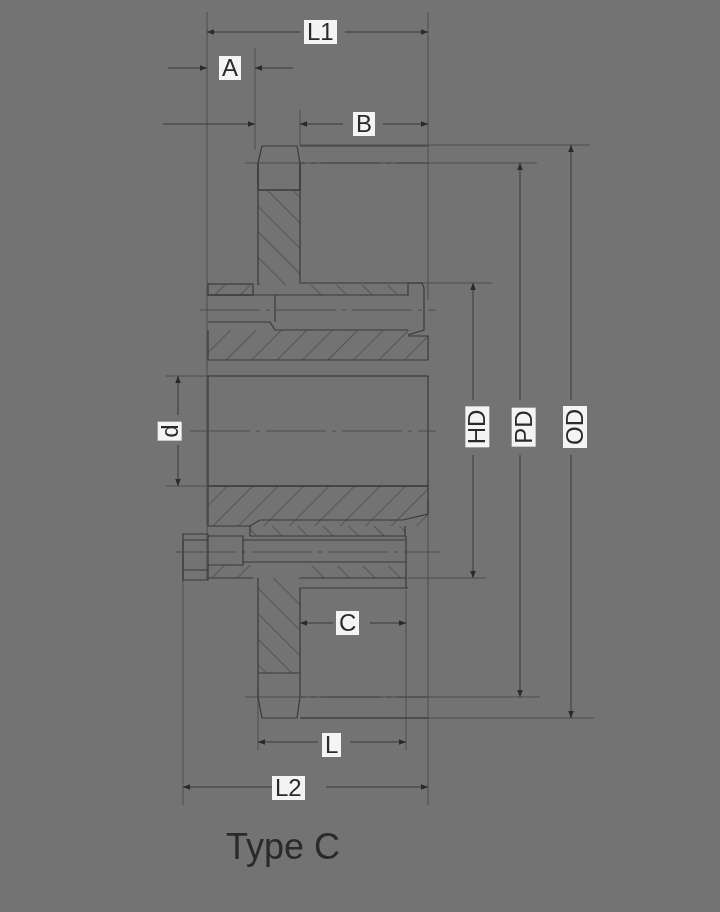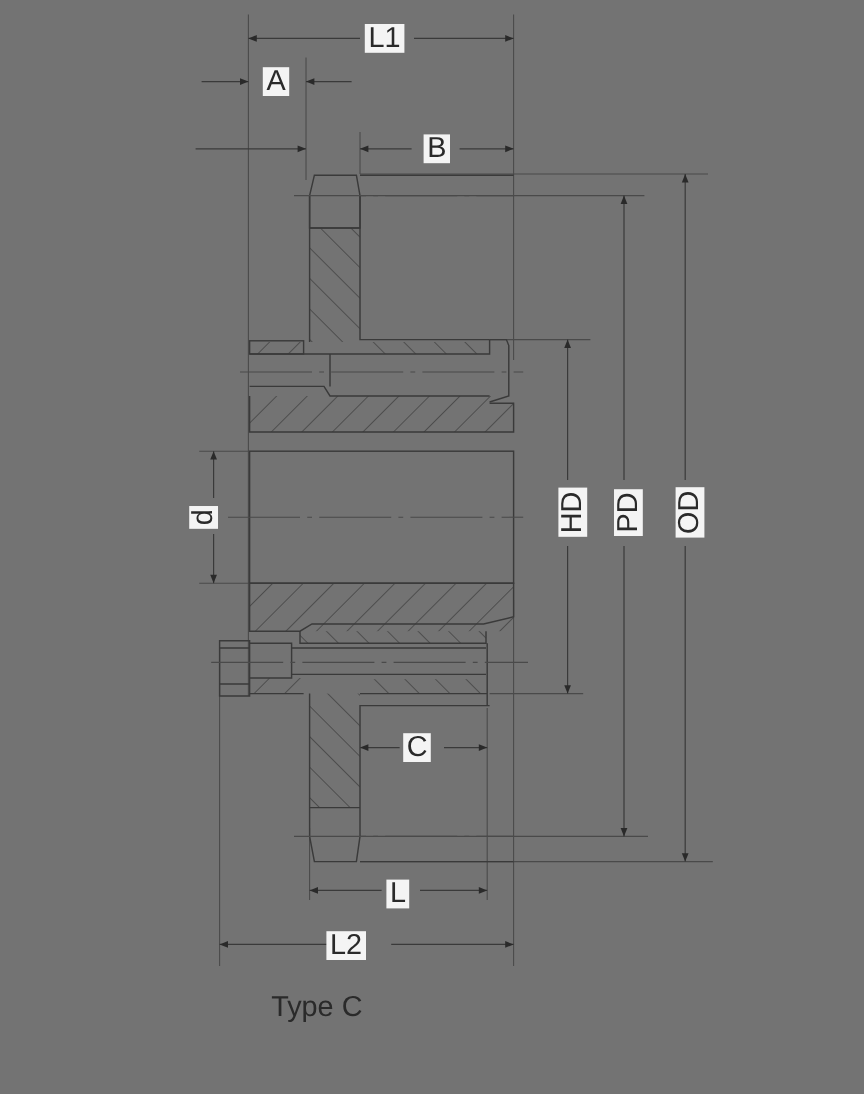--- a/index.html
+++ b/index.html
@@ -4,21 +4,21 @@
 <style>
   html,body{margin:0;padding:0;background:#f4f4f4;}
   #root{position:relative;width:720px;height:912px;background:#737373;overflow:hidden;}
   svg{position:absolute;left:0;top:0;}
   .ln{stroke:#3a3a3a;stroke-width:1.2;fill:none;}
   .thin{stroke:#4a4a4a;stroke-width:0.9;fill:none;}
   .cl{stroke:#4a4a4a;stroke-width:0.9;fill:none;stroke-dasharray:60 6 4 6;}
   .dim{stroke:#3a3a3a;stroke-width:1;fill:none;}
   .lbl{position:absolute;font-family:"Liberation Sans",sans-serif;color:#2a2a2a;font-size:24px;line-height:24px;background:#f4f4f4;padding:0 3px;}
   .vlbl{transform:rotate(-90deg);transform-origin:center center;}
-  .caption{position:absolute;font-family:"Liberation Sans",sans-serif;color:#2a2a2a;font-size:24px;left:226px;top:826px;}
+  .caption{position:absolute;font-family:"Liberation Sans",sans-serif;color:#2a2a2a;font-size:36px;left:226px;top:826px;}
 </style>
 </head>
 <body>
 
 <div id="root">
 <svg width="720" height="912" viewBox="0 0 720 912">
   <defs>
     <pattern id="hatchR" patternUnits="userSpaceOnUse" width="18" height="18" patternTransform="rotate(45)">
       <line x1="0" y1="0" x2="0" y2="18" stroke="#3a3a3a" stroke-width="1.1"></line>
     </pattern>

